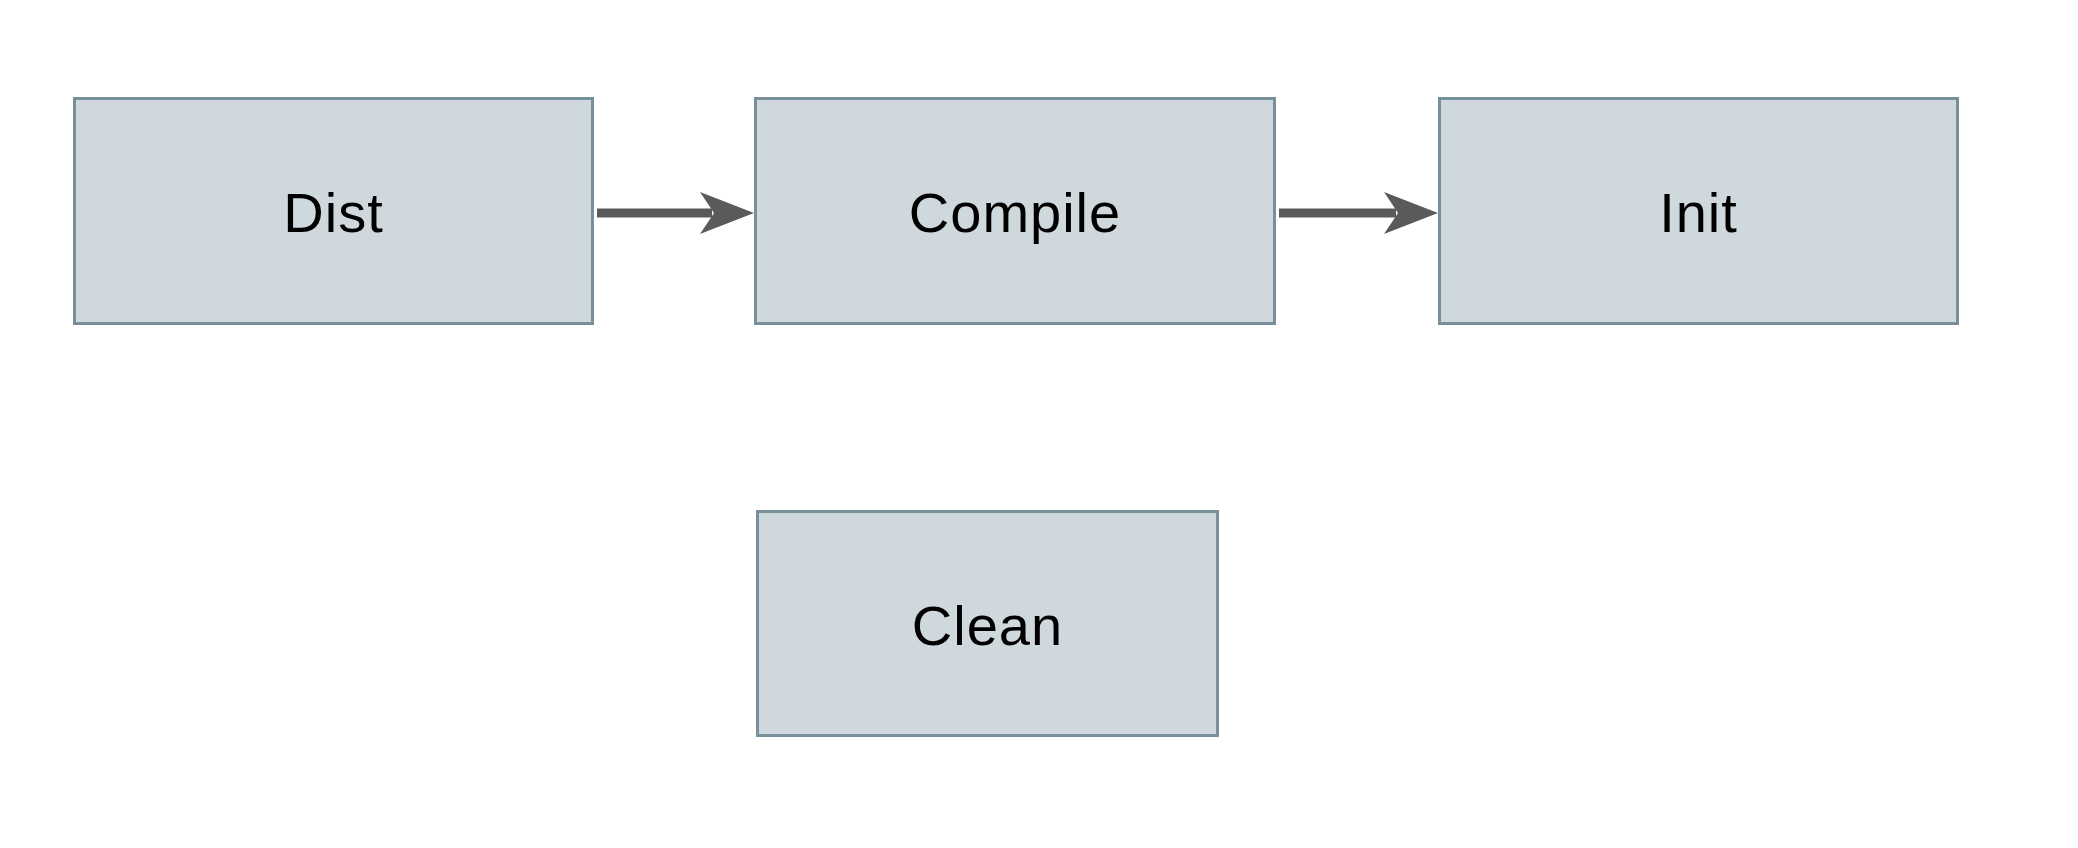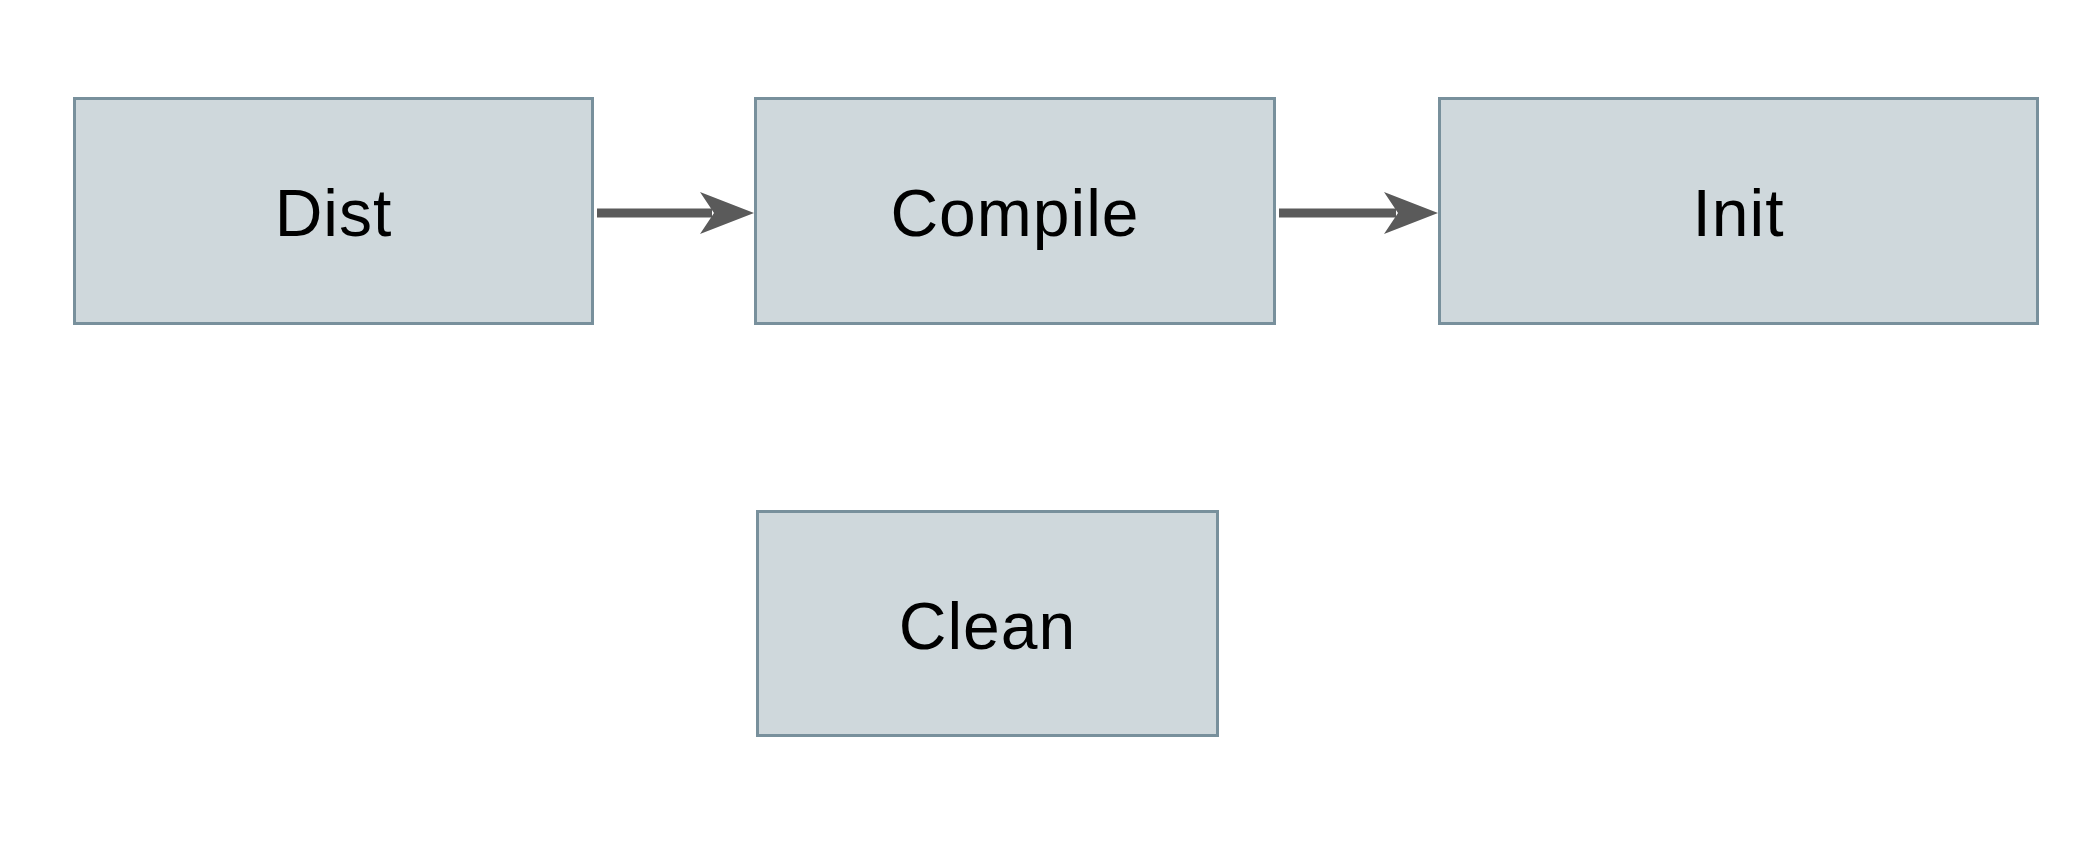--- a/index.html
+++ b/index.html
@@ -18,31 +18,31 @@
   .node {
     position: absolute;
     box-sizing: border-box;
     background: #cfd8dc;
     border: 3px solid #78909c;
     display: flex;
     align-items: center;
     justify-content: center;
   }
   .node-label {
-    font-size: 66px;
+    font-size: 56px;
     line-height: 1;
     color: #000000;
     letter-spacing: 1px;
     white-space: nowrap;
     transform: translateY(2px);
   }
   
   #node-dist    { left: 73px;   top: 97px;  width: 521px; height: 228px; }
   #node-compile { left: 754px;  top: 97px;  width: 522px; height: 228px; }
-  #node-init    { left: 1438px; top: 97px;  width: 601px; height: 228px; }
+  #node-init    { left: 1438px; top: 97px;  width: 521px; height: 228px; }
   #node-clean   { left: 756px;  top: 510px; width: 463px; height: 227px; }
 
   .edges-layer {
     position: absolute;
     left: 0;
     top: 0;
     width: 2078px;
     height: 848px;
     pointer-events: none;
   }

